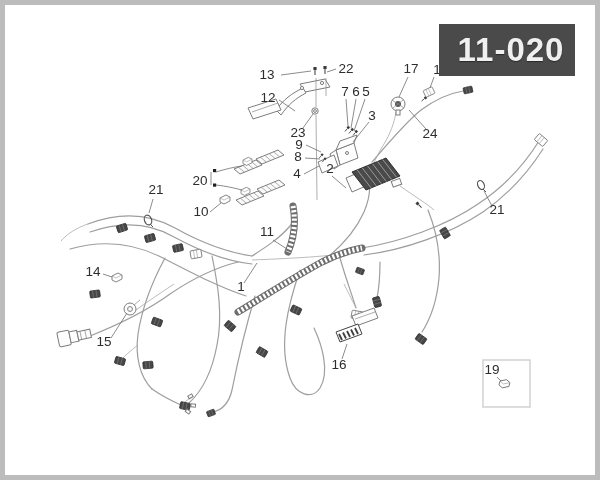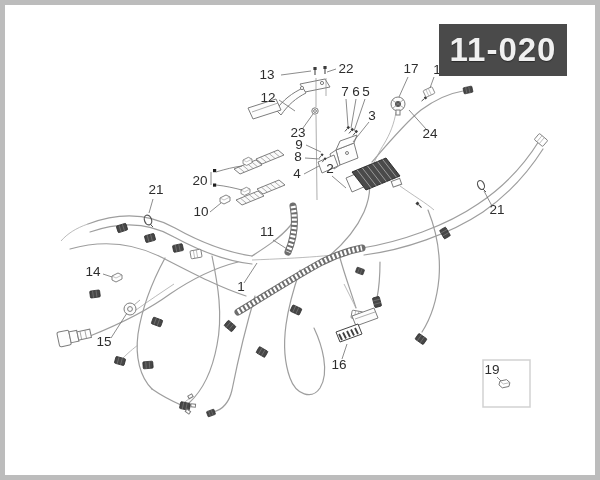--- a/index.html
+++ b/index.html
@@ -9,20 +9,21 @@
   }
   .frame-border{
     position:absolute;inset:0;border:5px solid #bcbcbc;pointer-events:none;z-index:5;
   }
   .diagram-svg{position:absolute;left:0;top:0;z-index:1;}
   .title-block{
     position:absolute;left:439px;top:24px;width:128px;height:52px;
     background:#4a4a4a;color:#f0f0f0;display:flex;align-items:center;justify-content:center;
     font-size:33px;font-weight:bold;letter-spacing:1px;z-index:6;
     text-shadow:0 1px 1px #2a2a2a;
+    padding-left:8px;
   }
   .callouts text{
     font-family:"Liberation Sans", sans-serif;font-size:13.5px;fill:#2d2d2d;text-anchor:middle;
   }
   .leader{stroke:#6e6e6e;stroke-width:0.8;fill:none;}
   .wire{stroke:#9e9e9e;stroke-width:1.2;fill:none;stroke-linecap:round;}
   .wire-thin{stroke:#a9a9a9;stroke-width:0.8;fill:none;}
   .axis{stroke:#8a8a8a;stroke-width:0.7;fill:none;}
   .part{fill:#fdfdfd;stroke:#7d7d7d;stroke-width:1;}
   .part-line{stroke:#8a8a8a;stroke-width:0.7;fill:none;}

